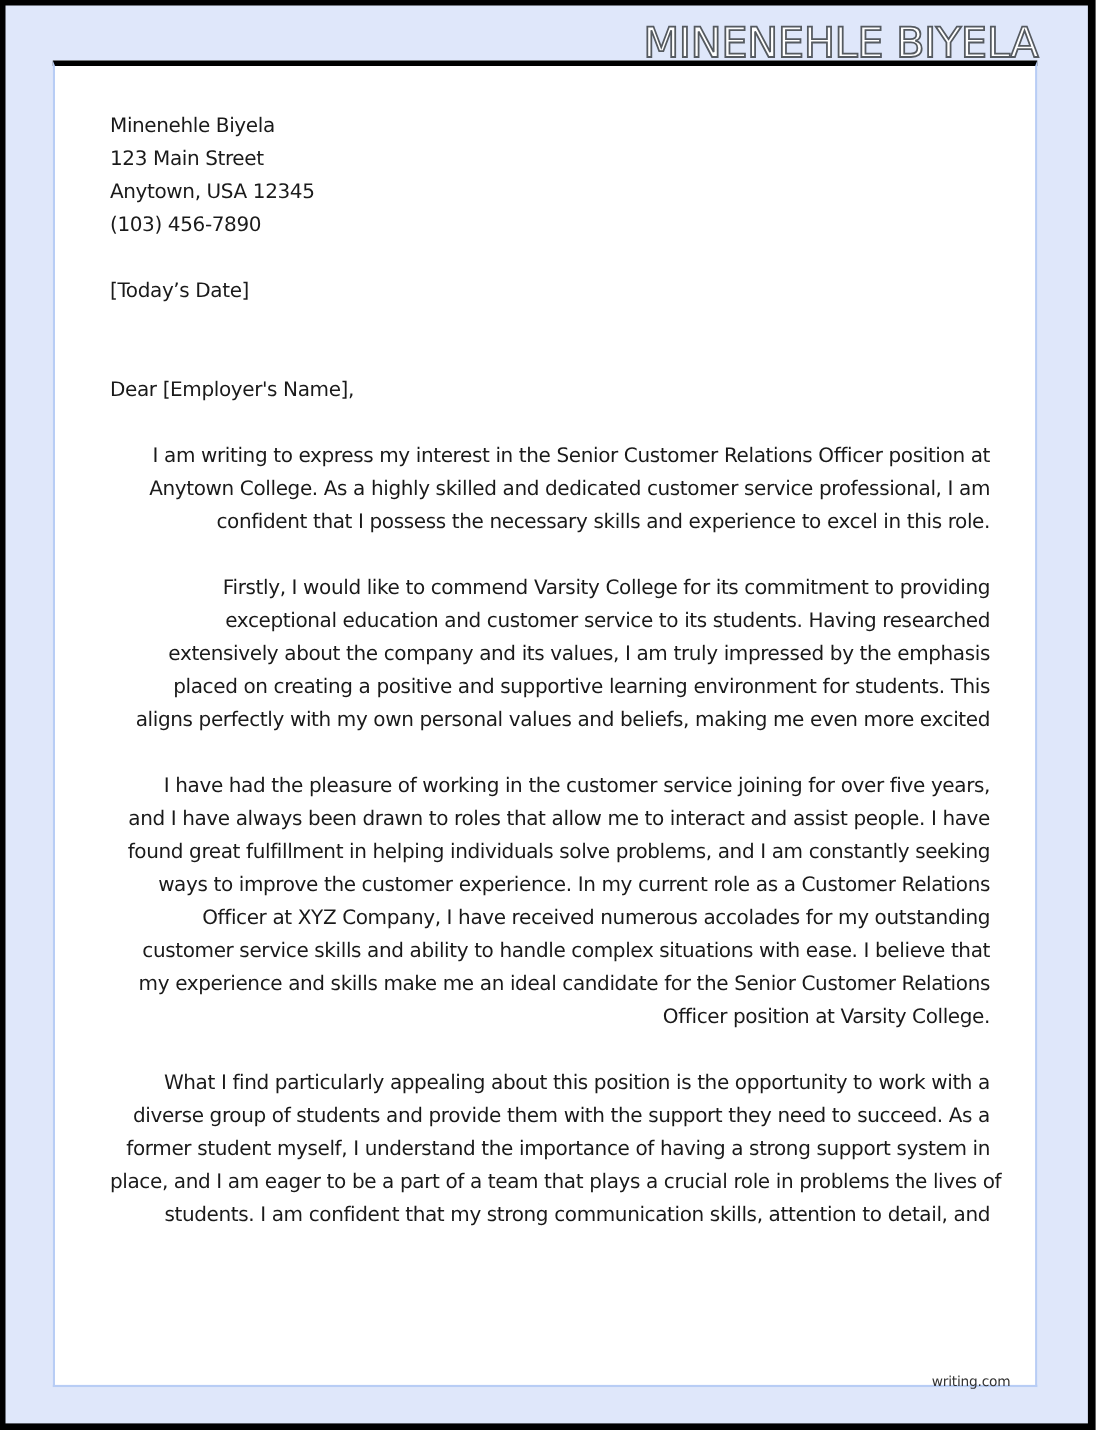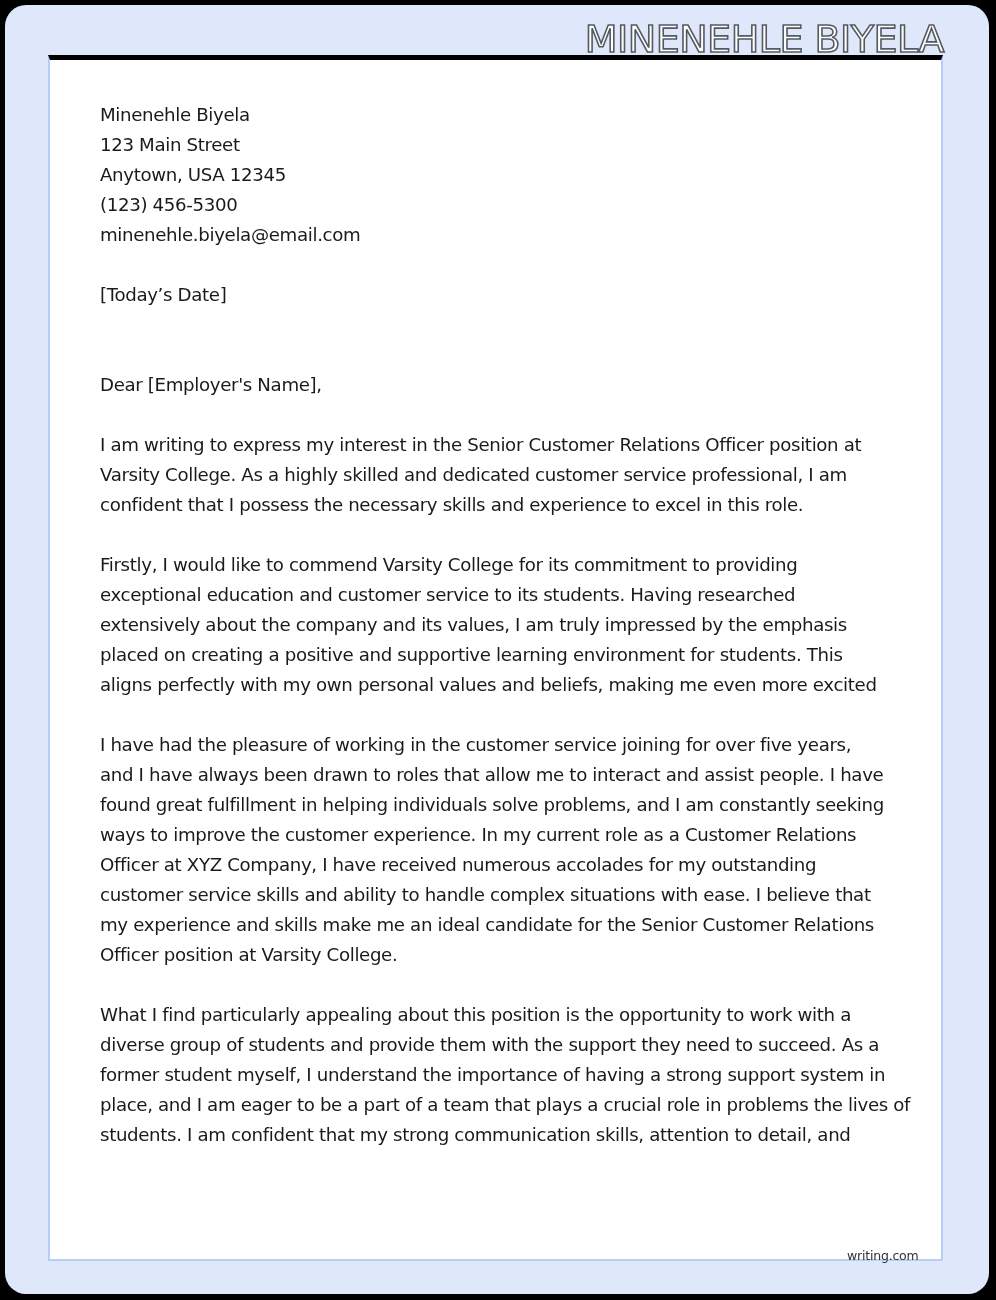--- a/index.html
+++ b/index.html
@@ -10,21 +10,20 @@
       position: relative;
       background: #000;
       font-family: "DejaVu Sans", sans-serif;
     }
     .frame {
       position: absolute;
       left: 5px; top: 5px;
       width: 984px; height: 1289px;
       background: #dfe7fa;
       overflow: hidden;
-      border-radius: 21px;
     }
     .header-name {
       position: absolute;
       right: 45px;
       top: 12px;
       font-family: "DejaVu Sans", sans-serif;
       font-size: 38px;
       letter-spacing: -0.5px;
       color: #ffffff;
       -webkit-text-stroke: 1.6px #555a60;
@@ -50,21 +49,21 @@
       top: 95px;
       width: 800px;
       font-family: "DejaVu Sans", sans-serif;
       font-size: 18.2px;
       line-height: 30px;
       color: #1a1a1a;
       letter-spacing: -0.35px;
     }
     .letter .line { display: block; white-space: nowrap; }
     .letter .gap { display: block; height: 30px; }
-    .letter p { margin: 0 0 30px 0; }
+    .letter p { margin: 0 0 30px 0; text-align: right; }
     .watermark {
       position: absolute;
       left: 842px;
       top: 1243px;
       font-family: "DejaVu Sans", sans-serif;
       font-size: 12.5px;
       color: #333;
       white-space: nowrap;
       letter-spacing: -0.2px;
     }
@@ -75,33 +74,32 @@
 <div class="frame">
   <div class="header-name">MINENEHLE BIYELA</div>
 
   <div class="page"></div>
 
   <div class="letter">
     <div>
       <span class="line">Minenehle Biyela</span>
       <span class="line">123 Main Street</span>
       <span class="line">Anytown, USA 12345</span>
-      <span class="line">(123) 456-5300</span>
-      <span class="line">minenehle.biyela@email.com</span>
+      <span class="line">(103) 456-7890</span>
     </div>
     <span class="gap"></span>
     <span class="line">[Today’s Date]</span>
     <span class="gap"></span>
     <span class="gap"></span>
     <span class="line">Dear [Employer's Name],</span>
     <span class="gap"></span>
 
     <p>
       <span class="line">I am writing to express my interest in the Senior Customer Relations Officer position at</span>
-      <span class="line">Varsity College. As a highly skilled and dedicated customer service professional, I am</span>
+      <span class="line">Anytown College. As a highly skilled and dedicated customer service professional, I am</span>
       <span class="line">confident that I possess the necessary skills and experience to excel in this role.</span>
     </p>
     <p>
       <span class="line">Firstly, I would like to commend Varsity College for its commitment to providing</span>
       <span class="line">exceptional education and customer service to its students. Having researched</span>
       <span class="line">extensively about the company and its values, I am truly impressed by the emphasis</span>
       <span class="line">placed on creating a positive and supportive learning environment for students. This</span>
       <span class="line">aligns perfectly with my own personal values and beliefs, making me even more excited</span>
     </p>
     <p>

